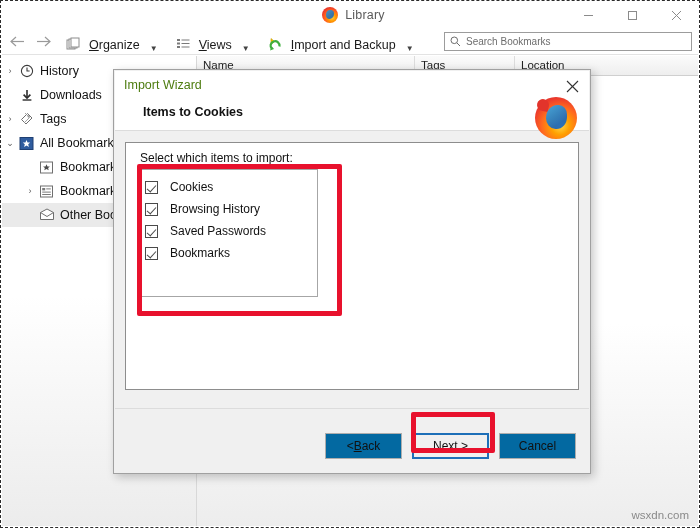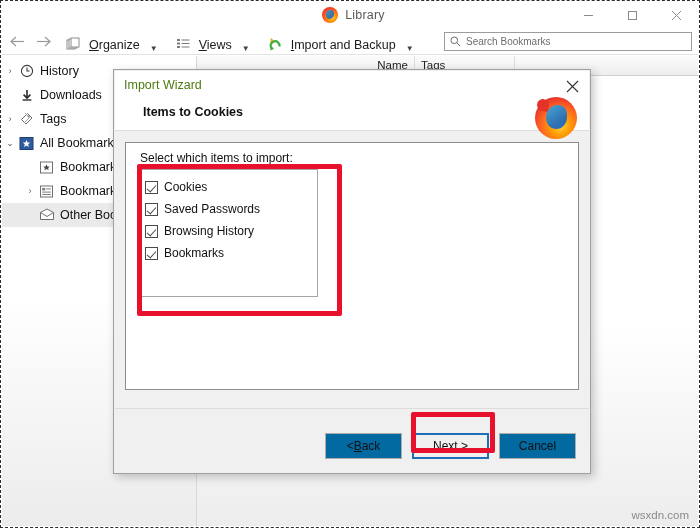--- a/index.html
+++ b/index.html
@@ -98,21 +98,21 @@
     flex: 1; position: relative; background: #fff;
     border-left: 1px solid #d8d8d8;
   }
   .col-head {
     display: flex; height: 20px; background: linear-gradient(#fbfbfb,#eeeeee);
     border-bottom: 1px solid #cfcfcf; font-size: 11.5px; color: #222;
   }
   .col {
     padding: 3px 6px 0 6px; border-right: 1px solid #dcdcdc; overflow: hidden; white-space: nowrap;
   }
-  .col.c1 { width: 218px; text-align: right; }
+  .col.c1 { width: 218px; }
   .col.c2 { width: 100px; }
   .col.c3 { flex: 1; border-right: none; }
   .noitems {
     position: absolute; left: 0; right: 0; top: 398px;
     text-align: center; font-size: 12px; color: #1a1a1a;
   }
   .main-bg {
     position: absolute; left:0; right:0; top: 20px; bottom:0;
     background: linear-gradient(#ffffff 0%, #ffffff 55%, #ededed 100%);
   }
@@ -169,21 +169,21 @@
   }
   .group-label {
     position: absolute; left: 14px; top: 8px;
     font-size: 12px; color: #111;
   }
   .checklist {
     position: absolute; left: 12px; top: 26px; width: 180px; height: 128px;
     border: 1px solid #a6a6a6; background: #ffffff; padding: 6px 0 0 6px;
   }
   .chk-row {
-    display: flex; align-items: center; gap: 6px; height: 22px; font-size: 12px; color: #111;
+    display: flex; align-items: center; gap: 12px; height: 22px; font-size: 12px; color: #111;
   }
   .cbox {
     width: 13px; height: 13px; border: 1px solid #4a4a4a; background: #fff;
     flex: none; position: relative;
   }
   .cbox::after {
     content: ""; position: absolute; left: 3px; top: 1px;
     width: 4px; height: 8px; border: solid #4a4a4a; border-width: 0 1.6px 1.6px 0;
     transform: rotate(42deg);
   }
@@ -395,20 +395,21 @@
       </div>
 
       <div class="sidebar-bg-grad"></div>
     </div>
 
     <div class="mainpane">
       <div class="main-bg"></div>
       <div class="col-head">
         <div class="col c1">Name</div>
         <div class="col c2">Tags</div>
+        <div class="col c3">Location</div>
       </div>
       <div class="noitems">No Items</div>
     </div>
   </div>
 
   <div class="dialog">
     <div class="dlg-head">
       <div class="dlg-caption">Import Wizard</div>
       <div class="dlg-subtitle">Items to Cookies</div>
       <div class="dlg-close">
@@ -423,25 +424,25 @@
     <div class="dlg-white">
       <div class="group-label">Select which items to import:</div>
 
       <div class="checklist">
         <div class="chk-row">
           <span class="cbox"></span>
           <span>Cookies</span>
         </div>
         <div class="chk-row">
           <span class="cbox"></span>
-          <span>Saved Passwords</span>
+          <span>Browsing History</span>
         </div>
         <div class="chk-row">
           <span class="cbox"></span>
-          <span>Browsing History</span>
+          <span>Saved Passwords</span>
         </div>
         <div class="chk-row">
           <span class="cbox"></span>
           <span>Bookmarks</span>
         </div>
       </div>
     </div>
 
     <div class="dlg-sep"></div>
 

